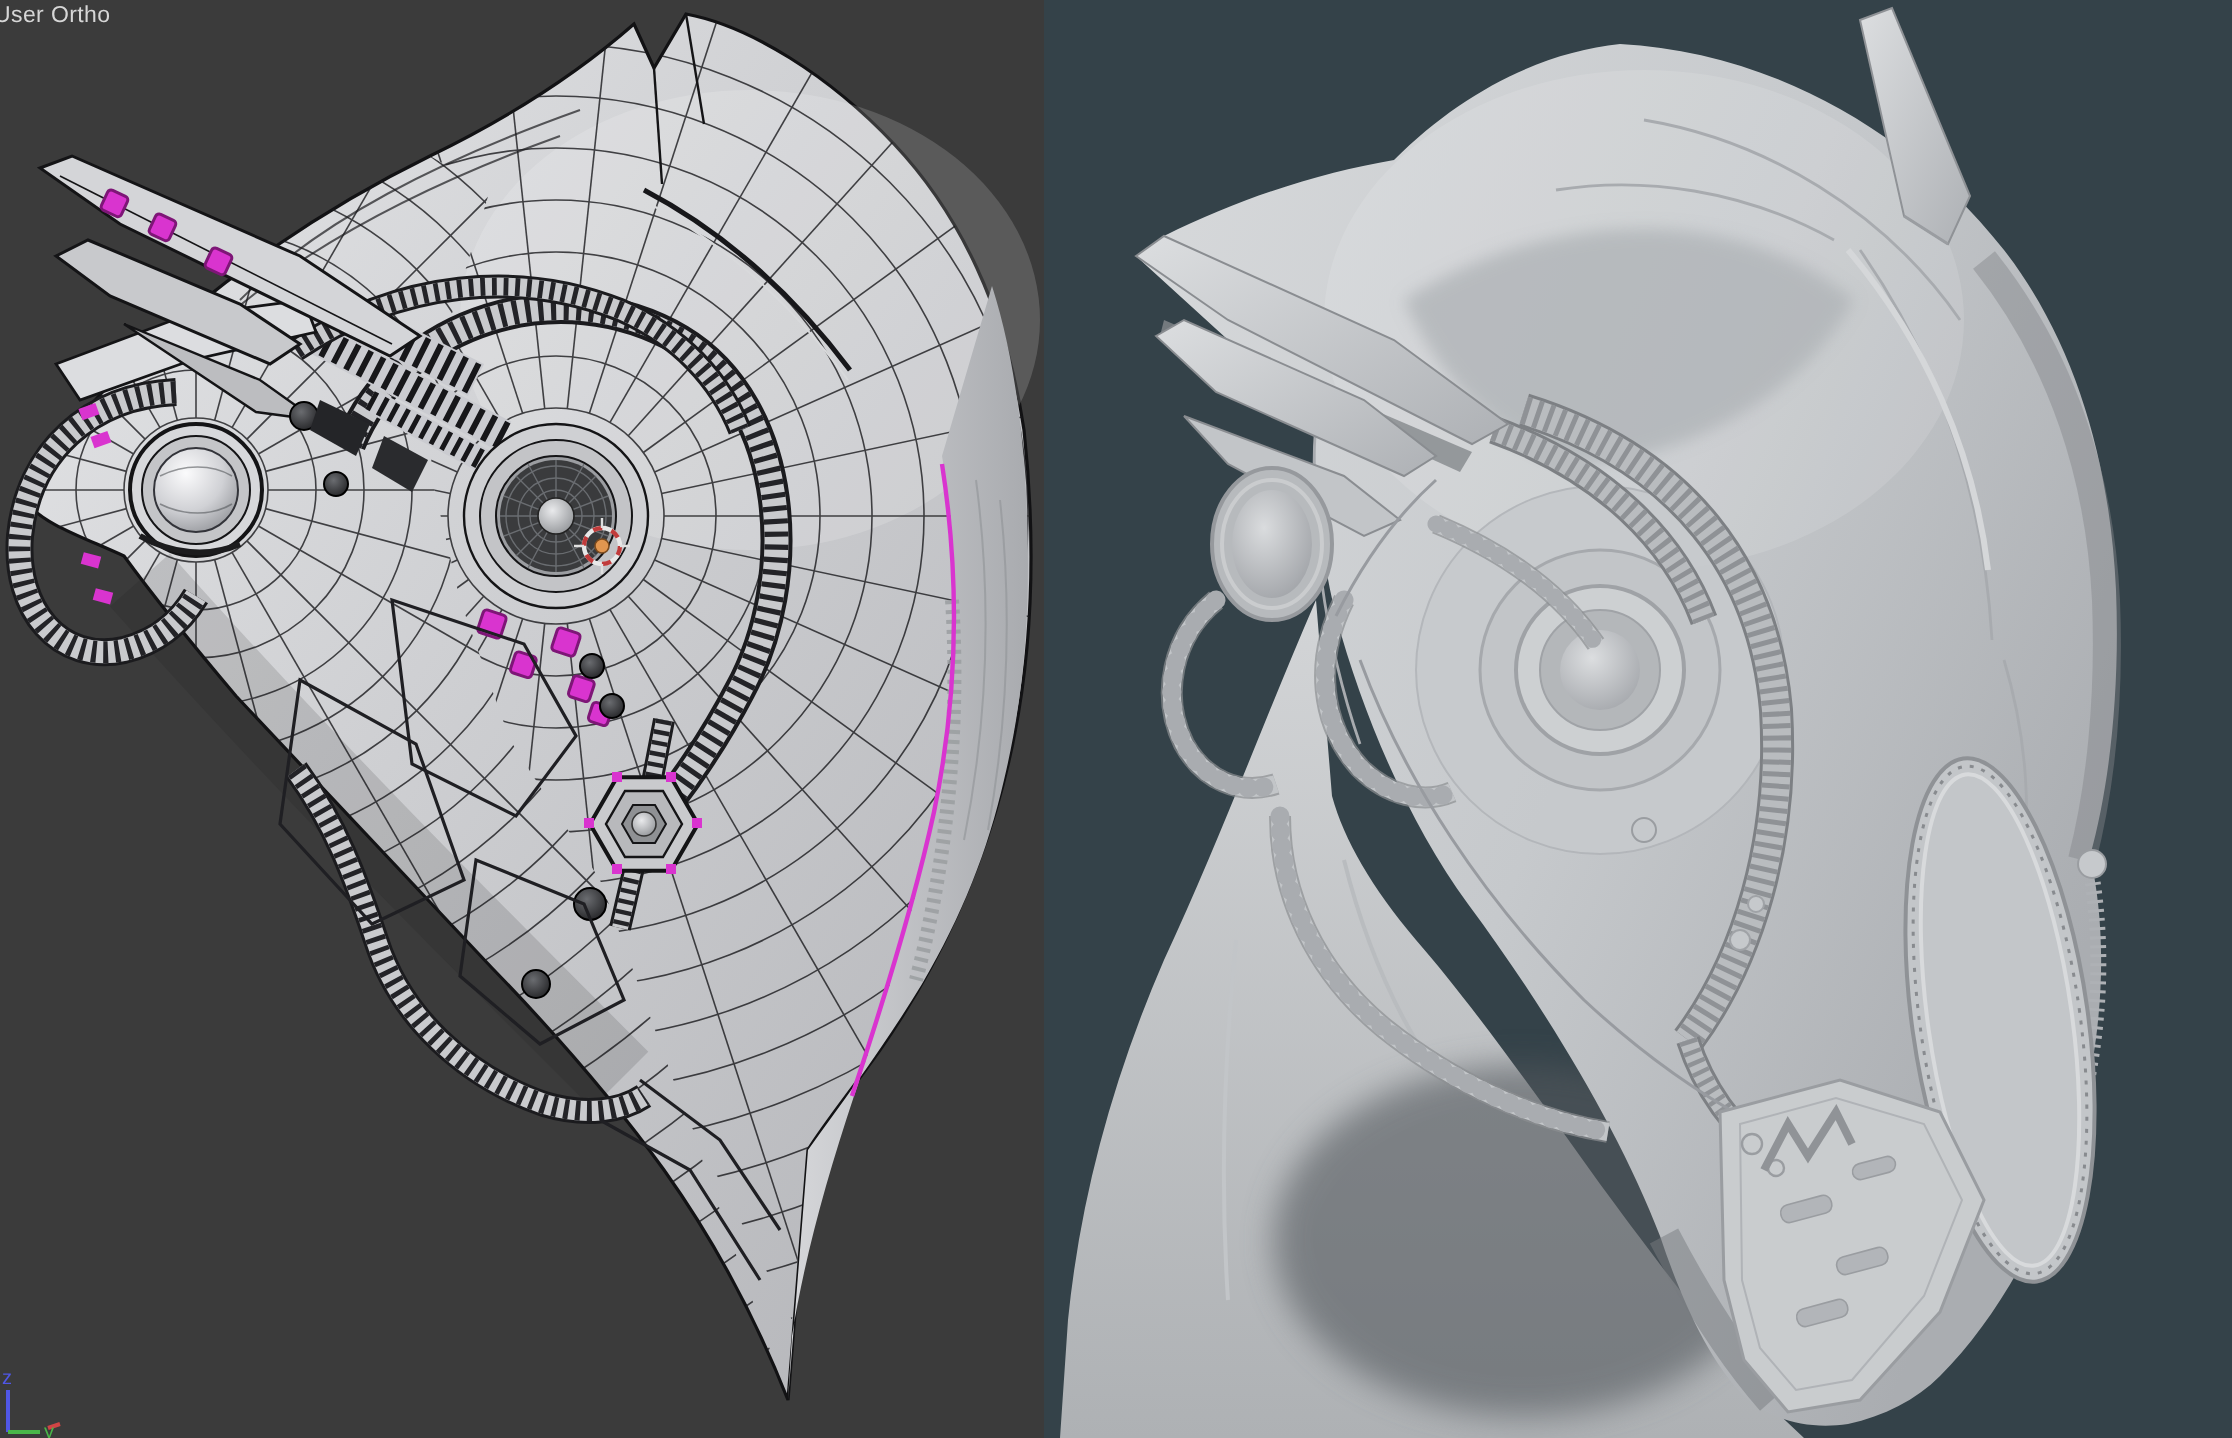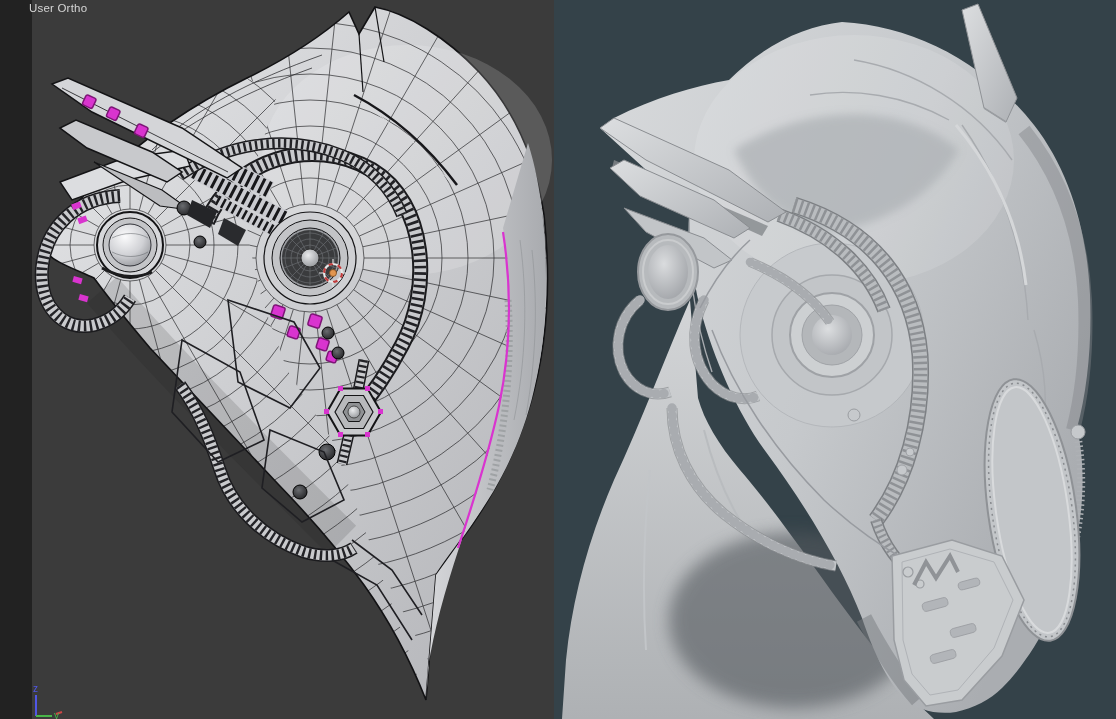--- a/index.html
+++ b/index.html
@@ -1,18 +1,18 @@
 <!DOCTYPE html>
 <html><head>
 <meta charset="utf-8">
 <style>
   html,body{margin:0;padding:0;background:#222;}
   #stage{position:relative;width:1116px;height:719px;overflow:hidden;
          font-family:"Liberation Sans",sans-serif;}
-  .vp{position:absolute;top:0;height:719px;margin-left:32px;}
+  .vp{position:absolute;top:0;height:719px;}
   #vp-left{left:0;width:522px;background:#3b3b3b;}
   #vp-right{left:522px;width:594px;background:#344249;}
   .vp-svg{position:absolute;left:0;top:0;display:block;}
   #ortho-label{position:absolute;left:-3px;top:2px;font-size:11.5px;
                color:#d6d6d6;letter-spacing:.2px;white-space:nowrap;z-index:5;}
 </style>
 </head>
 <body>
 
 <div id="stage">

